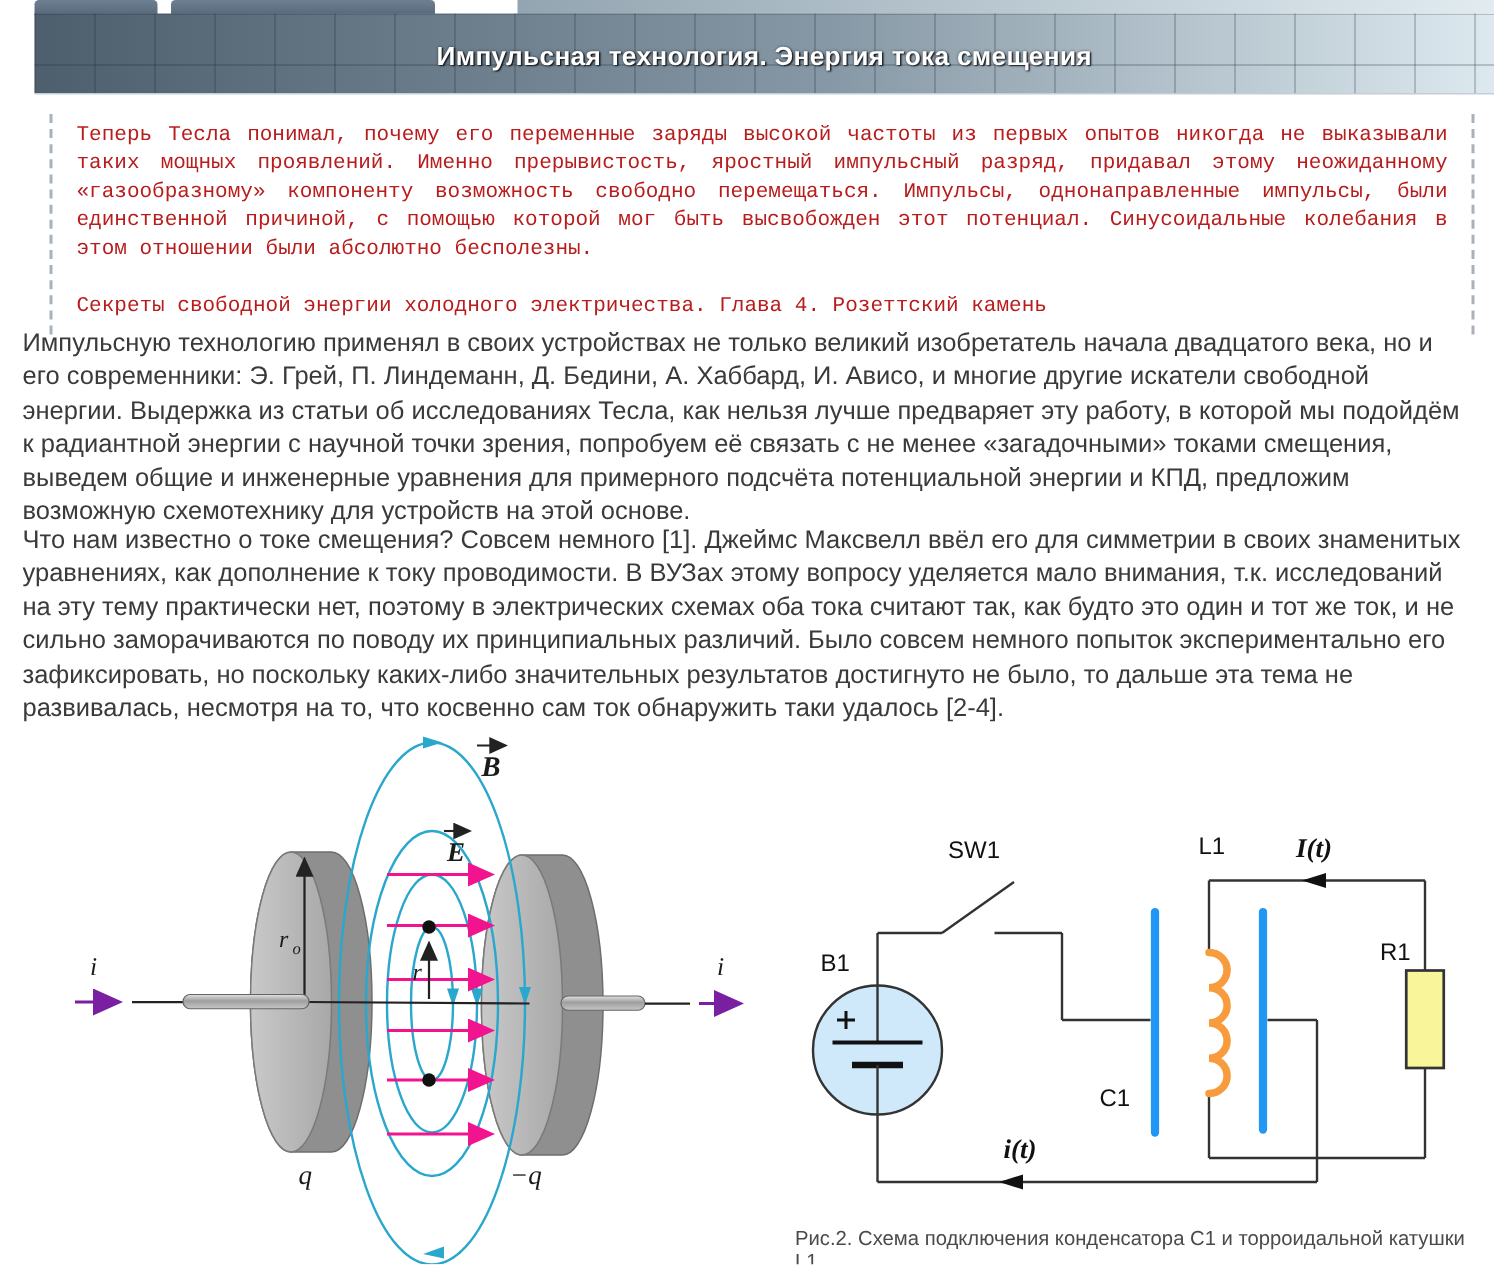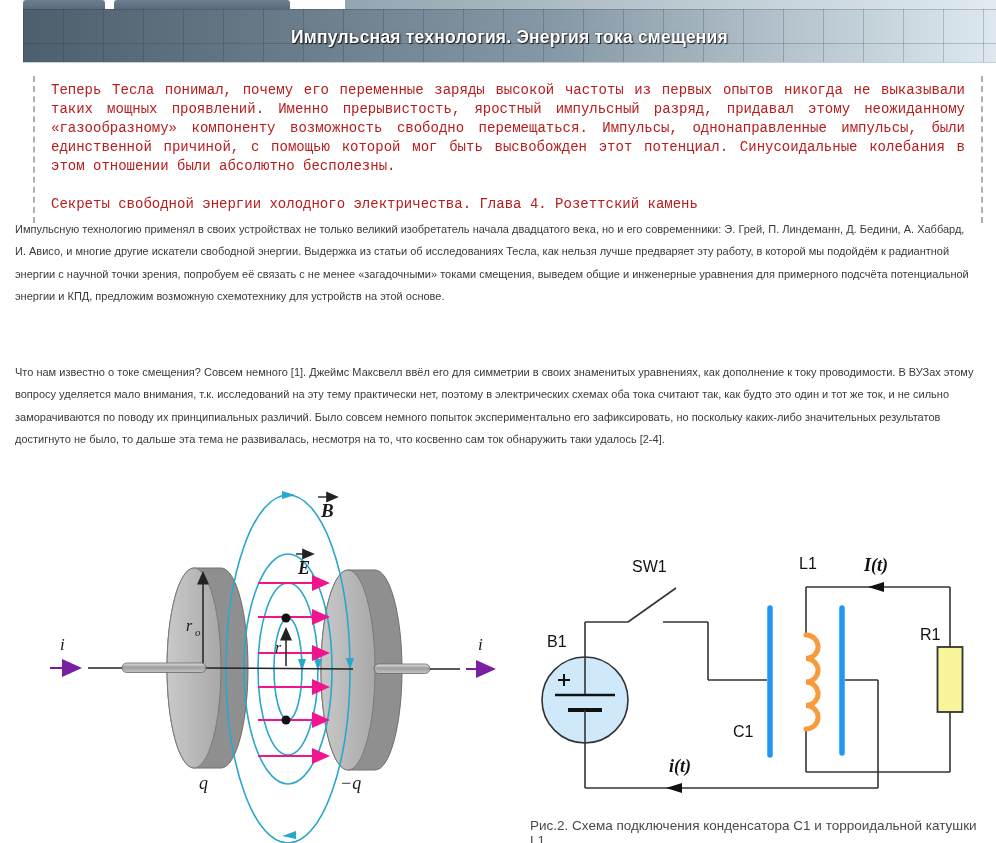--- a/index.html
+++ b/index.html
@@ -27,23 +27,23 @@
   .quote{position:absolute;left:33px;top:76px;width:950px;box-sizing:border-box;
          border-left:2px dashed #a9b2ba;border-right:2px dashed #a9b2ba;
          padding:5px 16px 9px 16px;
          font-family:"Liberation Mono","DejaVu Sans Mono",monospace;
          font-size:14px;line-height:19px;color:#b91c1c;text-align:justify;}
   .quote p{margin:0;}
   .quote p.src{margin-top:19px;text-align:left;}
 
   
   .para{position:absolute;left:15px;width:962px;margin:0;
-        font-size:11px;line-height:22.4px;color:#3a3a3a;}
+        font-size:17px;line-height:22.4px;color:#3a3a3a;}
   .para.p1{top:218px;}
-  .para.p2{top:361px;}
+  .para.p2{top:349px;}
 
   
   .fig{position:absolute;}
   .fig1{left:30px;top:490px;}
   .fig2{left:520px;top:540px;}
   .fig-caption{position:absolute;left:530px;top:818px;width:460px;
                font-size:13.5px;color:#4a4a4a;}
   svg text{font-family:"Liberation Serif",serif;}
   svg text.sans{font-family:"Liberation Sans",sans-serif;}
 </style>

